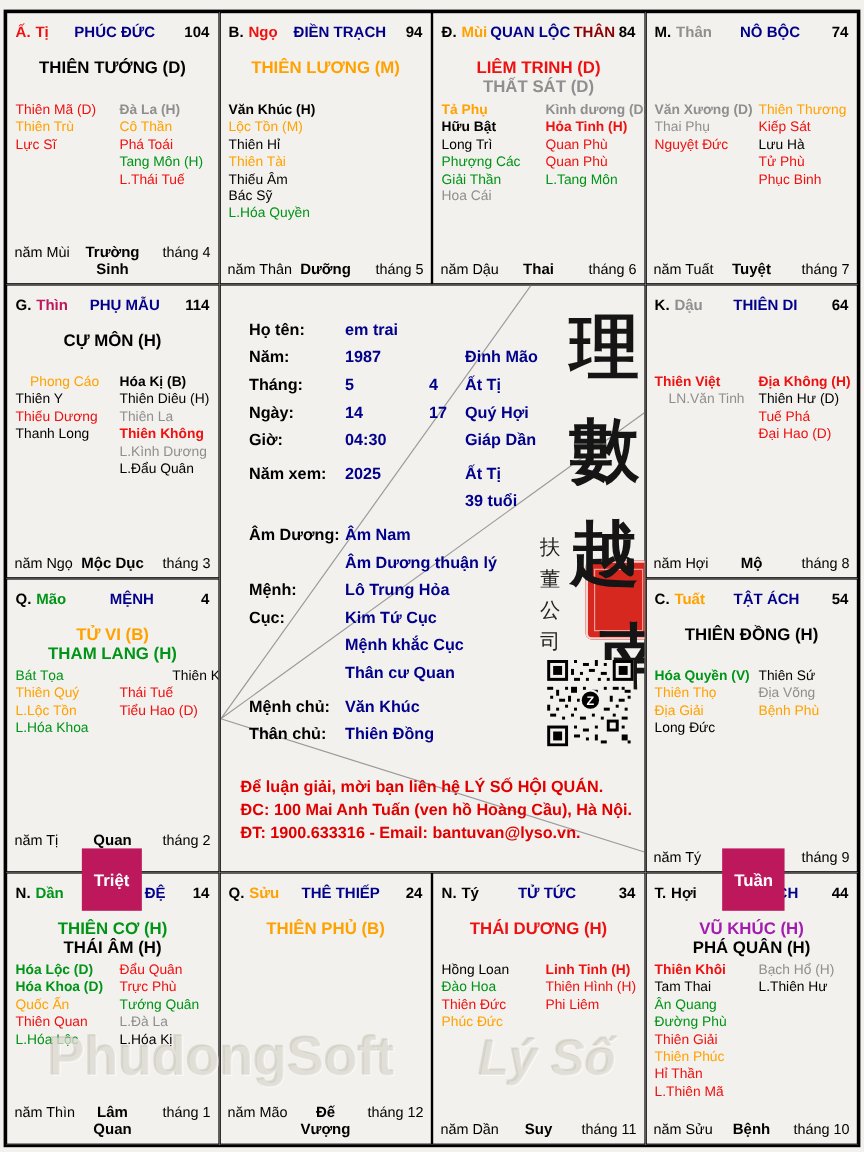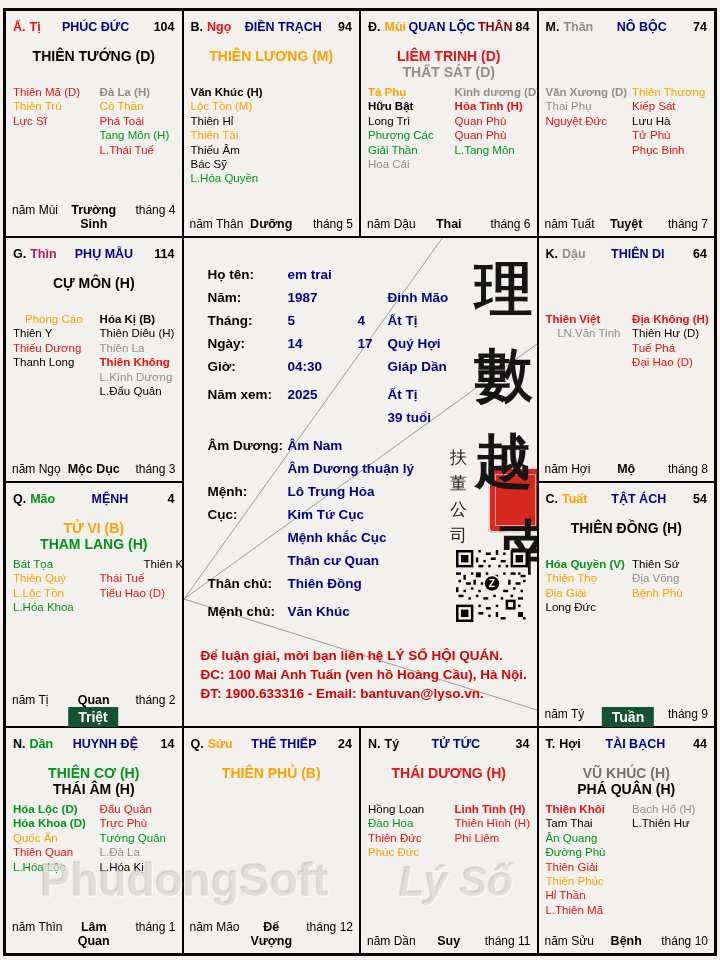--- a/index.html
+++ b/index.html
@@ -38,22 +38,22 @@
   #lines-svg{position:absolute;left:0;top:0;width:100%;height:100%;z-index:1;}
   #calli-big{position:absolute;left:286px;top:8px;width:68px;text-align:center;
     font-family:"DejaVu Serif","Liberation Serif",serif;color:#151515;z-index:3;}
   .bigchar{font-size:58px;line-height:86px;font-weight:bold;}
   .bigchar.shift{margin-left:30px;}
   #calli-small{position:absolute;left:264px;top:206px;width:22px;text-align:center;
     font-family:"DejaVu Serif","Liberation Serif",serif;font-size:17px;line-height:26px;color:#222;z-index:3;}
   #seal{position:absolute;left:304px;top:229px;width:55px;height:66px;background:#d6281e;border-radius:5px;z-index:2;
     box-shadow:inset 0 0 0 2px rgba(255,255,255,.8),inset 0 0 0 7px #d6281e,inset 0 0 0 8px rgba(255,255,255,.55);}
   #qr{position:absolute;left:271px;top:312px;z-index:3;}
-  .ov{position:absolute;background:#14532d;color:#fff;font-weight:bold;font-size:14px;
-    padding:0 10px;line-height:20px;transform:translateX(-50%);z-index:6;}
+  .ov{position:absolute;background:#be185d;color:#fff;font-weight:bold;font-size:14px;
+    padding:16px 10px;line-height:20px;transform:translateX(-50%);z-index:6;}
   #ov0{left:88px;top:697px;}
   #ov1{left:623px;top:697px;}
   #wm{position:absolute;top:843px;left:35px;right:5px;display:flex;gap:70px;align-items:baseline;
     z-index:4;pointer-events:none;font-weight:bold;font-size:46px;
     color:rgba(190,184,170,0.30);text-shadow:1px 1px 0 rgba(255,255,255,.55),-1px -1px 0 rgba(180,174,160,.35);}
   #wm .wm2{font-style:italic;font-size:42px;}
 </style>
 </head>
 <body>
 
@@ -388,21 +388,21 @@
   </div>
       <div class="palace" style="grid-area: 4 / 4;">
     <div class="p-head">
       <span class="stem" style="color: rgb(0, 0, 0);">T.</span>
       <span class="branch" style="color: rgb(0, 0, 0);">Hợi</span>
       <span class="pname">TÀI BẠCH</span>
       <span class="ptag"></span>
       <span class="pnum">44</span>
     </div>
     <div class="p-main">
-          <div class="mainstar" style="color: #737373;">VŨ KHÚC (H)</div>
+          <div class="mainstar" style="color: #a21caf;">VŨ KHÚC (H)</div>
           <div class="mainstar" style="color: rgb(0, 0, 0);">PHÁ QUÂN (H)</div>
         </div>
     <div class="p-cols">
       <div class="p-left">
             <div class="star b" style="color: rgb(238, 17, 17);">Thiên Khôi</div>
             <div class="star" style="color: rgb(0, 0, 0);">Tam Thai</div>
             <div class="star" style="color: rgb(0, 148, 24);">Ân Quang</div>
             <div class="star" style="color: rgb(0, 148, 24);">Đường Phù</div>
             <div class="star" style="color: rgb(238, 17, 17);">Thiên Giải</div>
             <div class="star" style="color: rgb(255, 162, 0);">Thiên Phúc</div>
@@ -499,29 +499,29 @@
             <span class="iv">Mệnh khắc Cục</span>
             <span class="iv2"></span>
             <span class="ip"></span>
           </div>
           <div class="irow">
             <span class="il"></span>
             <span class="iv">Thân cư Quan</span>
             <span class="iv2"></span>
             <span class="ip"></span>
           </div>
-          <div class="irow">
-            <span class="il">Thân chủ:</span>
-            <span class="iv">Thiên Đồng</span>
-            <span class="iv2"></span>
-            <span class="ip"></span>
-          </div>
           <div class="irow gap">
             <span class="il">Mệnh chủ:</span>
             <span class="iv">Văn Khúc</span>
+            <span class="iv2"></span>
+            <span class="ip"></span>
+          </div>
+          <div class="irow">
+            <span class="il">Thân chủ:</span>
+            <span class="iv">Thiên Đồng</span>
             <span class="iv2"></span>
             <span class="ip"></span>
           </div>
         </div>
 
       <div id="calli-big">
           <div class="bigchar">理</div>
           <div class="bigchar">數</div>
           <div class="bigchar">越</div>
           <div class="bigchar shift">南</div>

